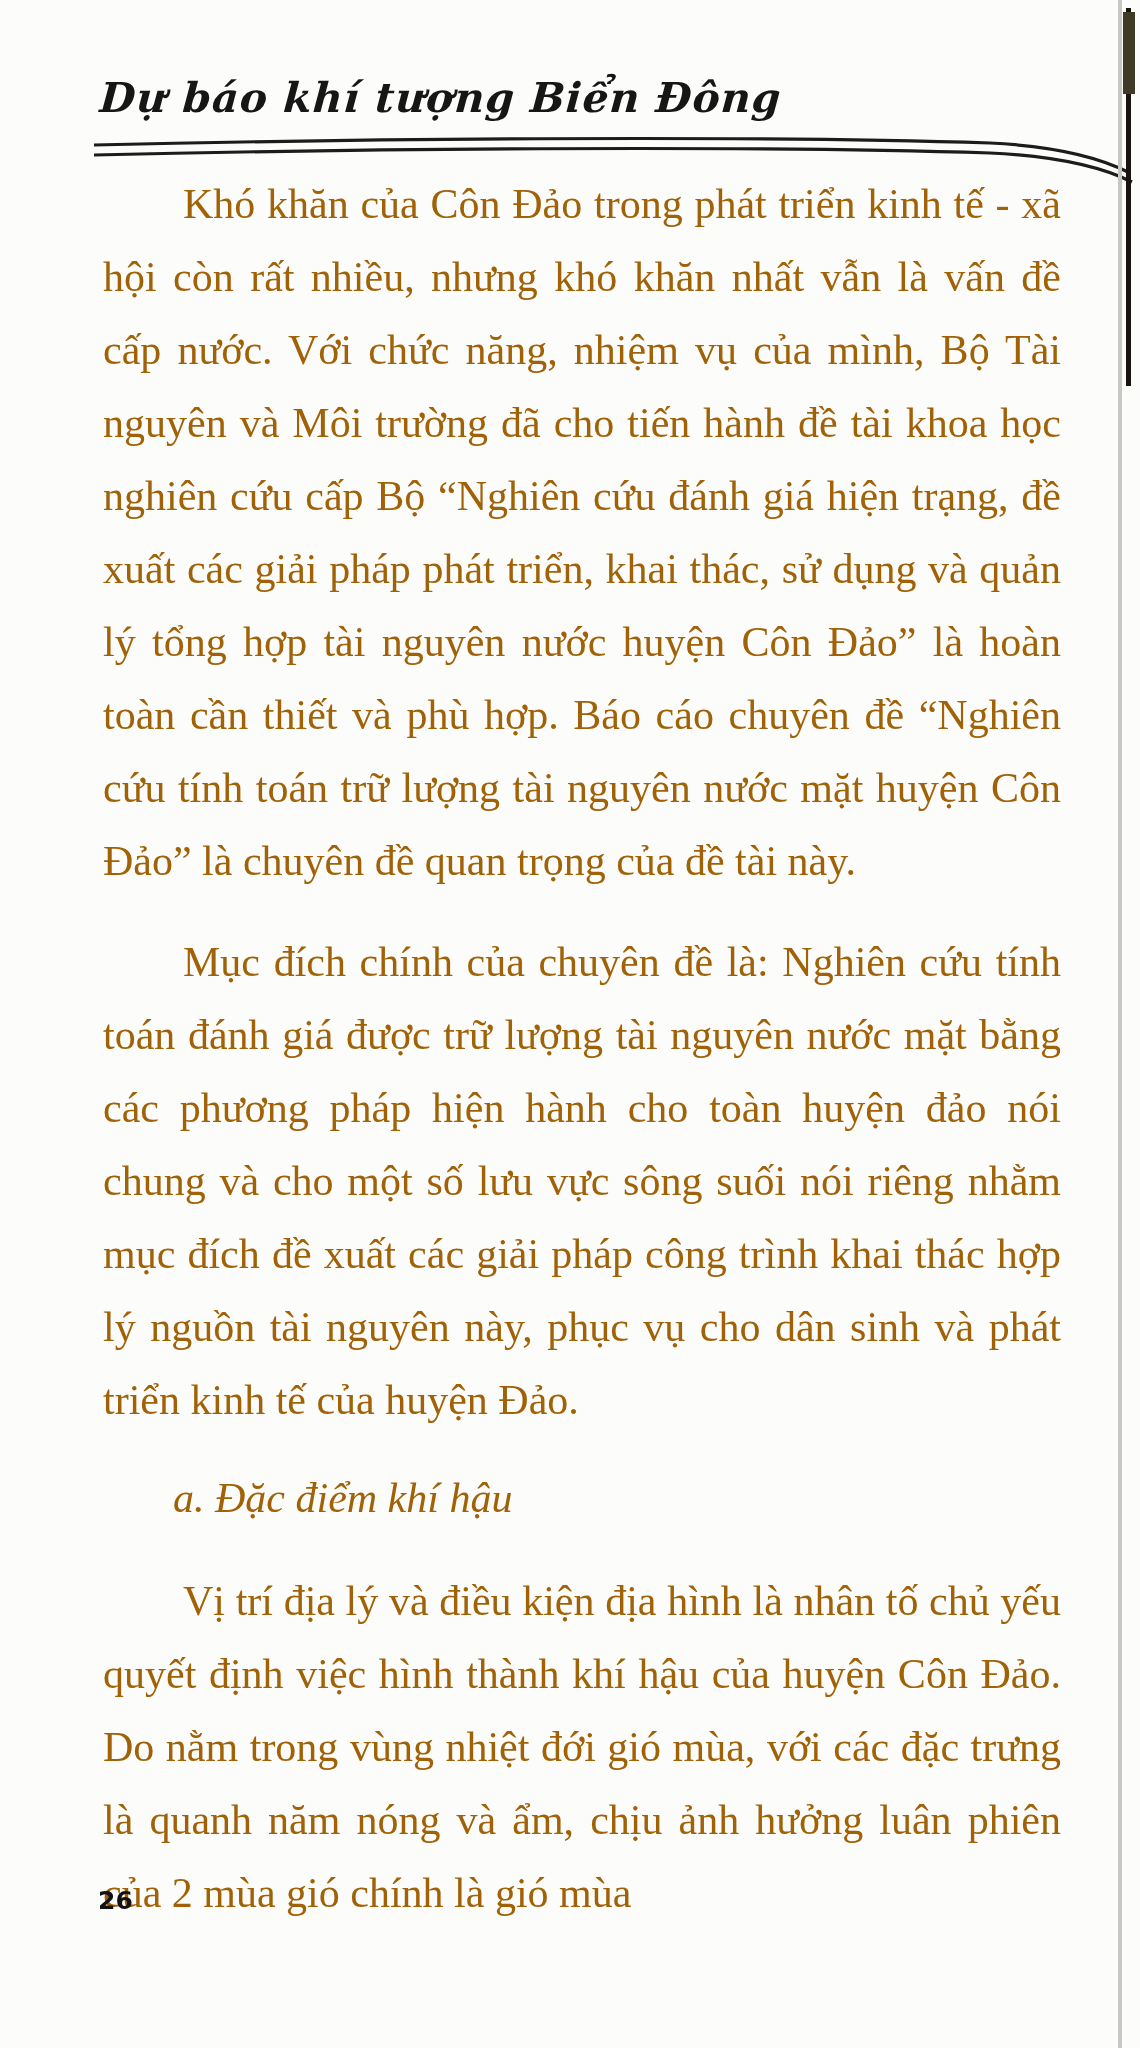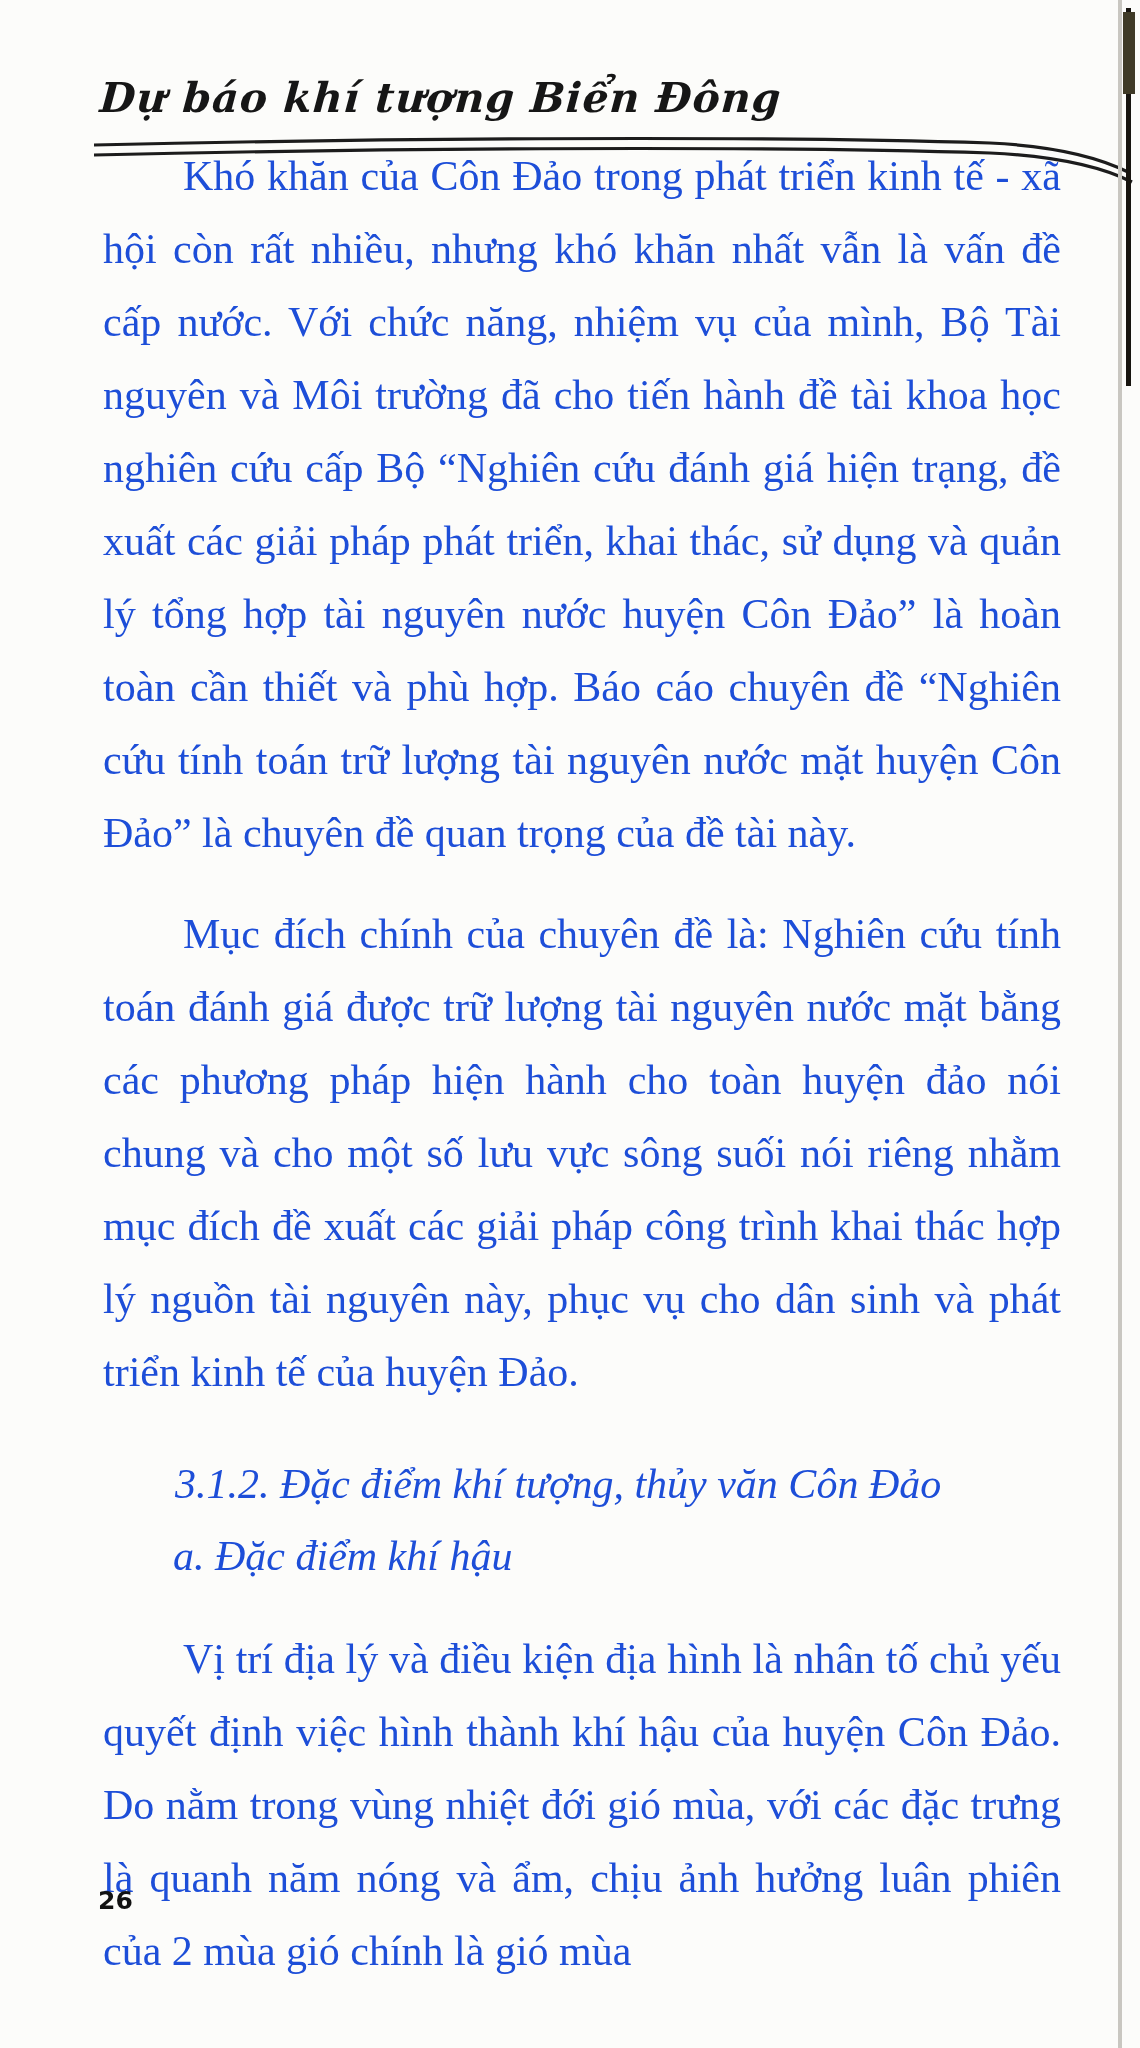--- a/index.html
+++ b/index.html
@@ -28,26 +28,26 @@
     transform: skewX(-4deg);
     white-space: nowrap;
   }
   .head-rule {
     position: absolute;
     left: 90px; top: 130px;
   }
   
   .text-column {
     position: absolute;
-    left: 103px; top: 140px;
+    left: 103px; top: 168px;
     width: 958px;
     font-size: 42px;
     line-height: 73px;
     text-align: justify;
-    color: #1d4ed8;
+    color: #a16207;
   }
   .text-column p {
     margin: 0 0 28px 0;
     text-indent: 80px;
   }
   .section-heading {
     margin: 40px 0 0 72px;
     font-style: italic;
     font-size: 42px;
     line-height: 70px;
@@ -97,21 +97,20 @@
 
   <svg class="head-rule" width="1048" height="56" viewBox="0 0 1048 56" aria-hidden="true">
     <path d="M4 15 C 260 9, 640 5, 900 13 C 962 16, 1006 26, 1038 42" stroke="#1c1c1c" stroke-width="3.2" fill="none"></path>
     <path d="M4 25 C 260 19, 640 15, 900 23 C 962 26, 1010 36, 1042 52" stroke="#1c1c1c" stroke-width="3.2" fill="none"></path>
   </svg>
 
   <div class="text-column">
     <p>Khó khăn của Côn Đảo trong phát triển kinh tế - xã hội còn rất nhiều, nhưng khó khăn nhất vẫn là vấn đề cấp nước. Với chức năng, nhiệm vụ của mình, Bộ Tài nguyên và Môi trường đã cho tiến hành đề tài khoa học nghiên cứu cấp Bộ “Nghiên cứu đánh giá hiện trạng, đề xuất các giải pháp phát triển, khai thác, sử dụng và quản lý tổng hợp tài nguyên nước huyện Côn Đảo” là hoàn toàn cần thiết và phù hợp. Báo cáo chuyên đề “Nghiên cứu tính toán trữ lượng tài nguyên nước mặt huyện Côn Đảo” là chuyên đề quan trọng của đề tài này.</p>
     <p>Mục đích chính của chuyên đề là: Nghiên cứu tính toán đánh giá được trữ lượng tài nguyên nước mặt bằng các phương pháp hiện hành cho toàn huyện đảo nói chung và cho một số lưu vực sông suối nói riêng nhằm mục đích đề xuất các giải pháp công trình khai thác hợp lý nguồn tài nguyên này, phục vụ cho dân sinh và phát triển kinh tế của huyện Đảo.</p>
 
-    <div class="section-heading">3.1.2. Đặc điểm khí tượng, thủy văn Côn Đảo</div>
 
     <div class="subsection-heading">a. Đặc điểm khí hậu</div>
 
     <p>Vị trí địa lý và điều kiện địa hình là nhân tố chủ yếu quyết định việc hình thành khí hậu của huyện Côn Đảo. Do nằm trong vùng nhiệt đới gió mùa, với các đặc trưng là quanh năm nóng và ẩm, chịu ảnh hưởng luân phiên của 2 mùa gió chính là gió mùa</p>
   </div>
 
   <div class="folio">26</div>
 
   <div class="scan-edge-faint"></div>
   <div class="scan-edge-dark"></div>

